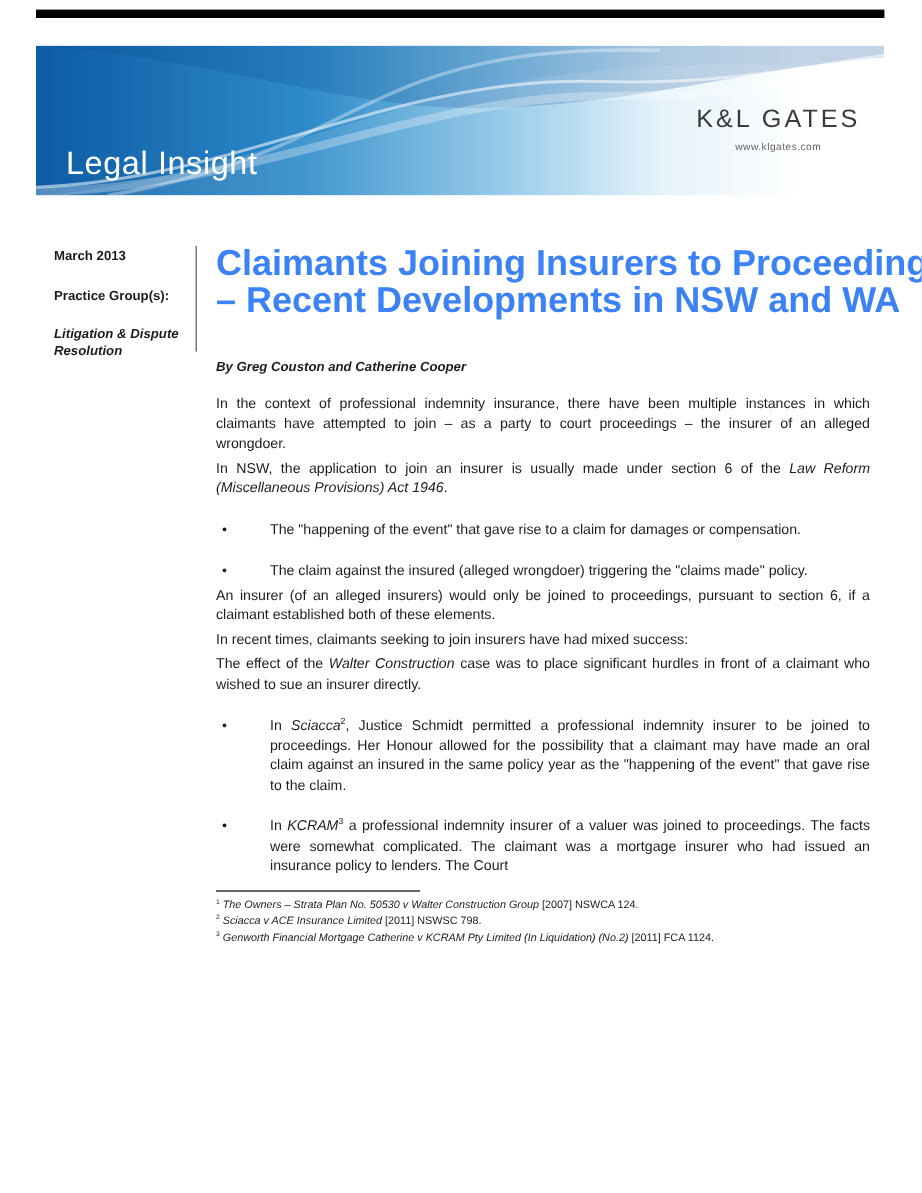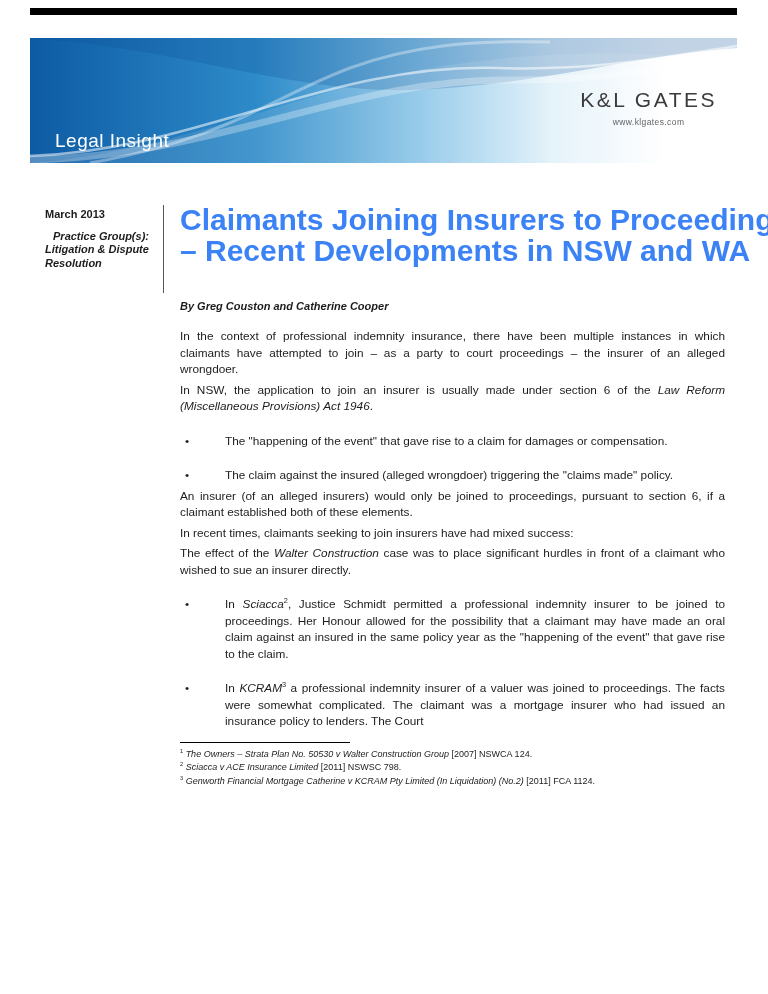--- a/index.html
+++ b/index.html
@@ -13,33 +13,33 @@
   .topbar {
     position:absolute; left:30px; top:8px; width:707px; height:7px; background:#000;
   }
   .banner {
     position:absolute; left:30px; top:38px; width:707px; height:125px; overflow:hidden;
     background:#ffffff;
   }
   .banner svg { position:absolute; left:0; top:0; width:100%; height:100%; }
   .masthead {
     position:absolute; left:25px; bottom:11px; color:#ffffff;
-    font-size:19px; letter-spacing:0.5px; font-weight:normal;
+    font-size:27px; letter-spacing:0.5px; font-weight:normal;
   }
   .logo-block { position:absolute; right:20px; top:50px; text-align:center; }
   .logo-text {
     font-size:21px; letter-spacing:2.5px; color:#3b3b3d; font-weight:normal;
     white-space:nowrap;
   }
   .website { font-size:8.5px; color:#636466; letter-spacing:0.4px; margin-top:5px; }
 
   
   .sidebar { position:absolute; left:45px; top:208px; width:112px; font-size:11px; font-weight:bold; }
-  .sidebar .date { margin-bottom:10px; }
-  .sidebar .pg-label { font-style:italic; margin-bottom:1px;text-align:center; }
+  .sidebar .date { margin-bottom:21px; }
+  .sidebar .pg-label { margin-bottom:20px; }
   .sidebar .pg { font-style:italic; line-height:13.5px; }
   .divider { position:absolute; left:163px; top:205px; width:1px; height:88px; background:#555; }
 
   
   .main { position:absolute; left:180px; top:204px; width:545px; }
   .title { font-weight:bold; color:#3b82f6; text-align:center; font-size:30px; line-height:31px; white-space:nowrap; }
   .byline { margin-top:34px; font-size:11px; font-weight:bold; font-style:italic; }
   .article-body { margin-top:16px; }
   .para, .bullet { font-size:11.8px; line-height:16.5px; text-align:justify; color:#1c1c1c; }
   .para { margin-top:4px; }

